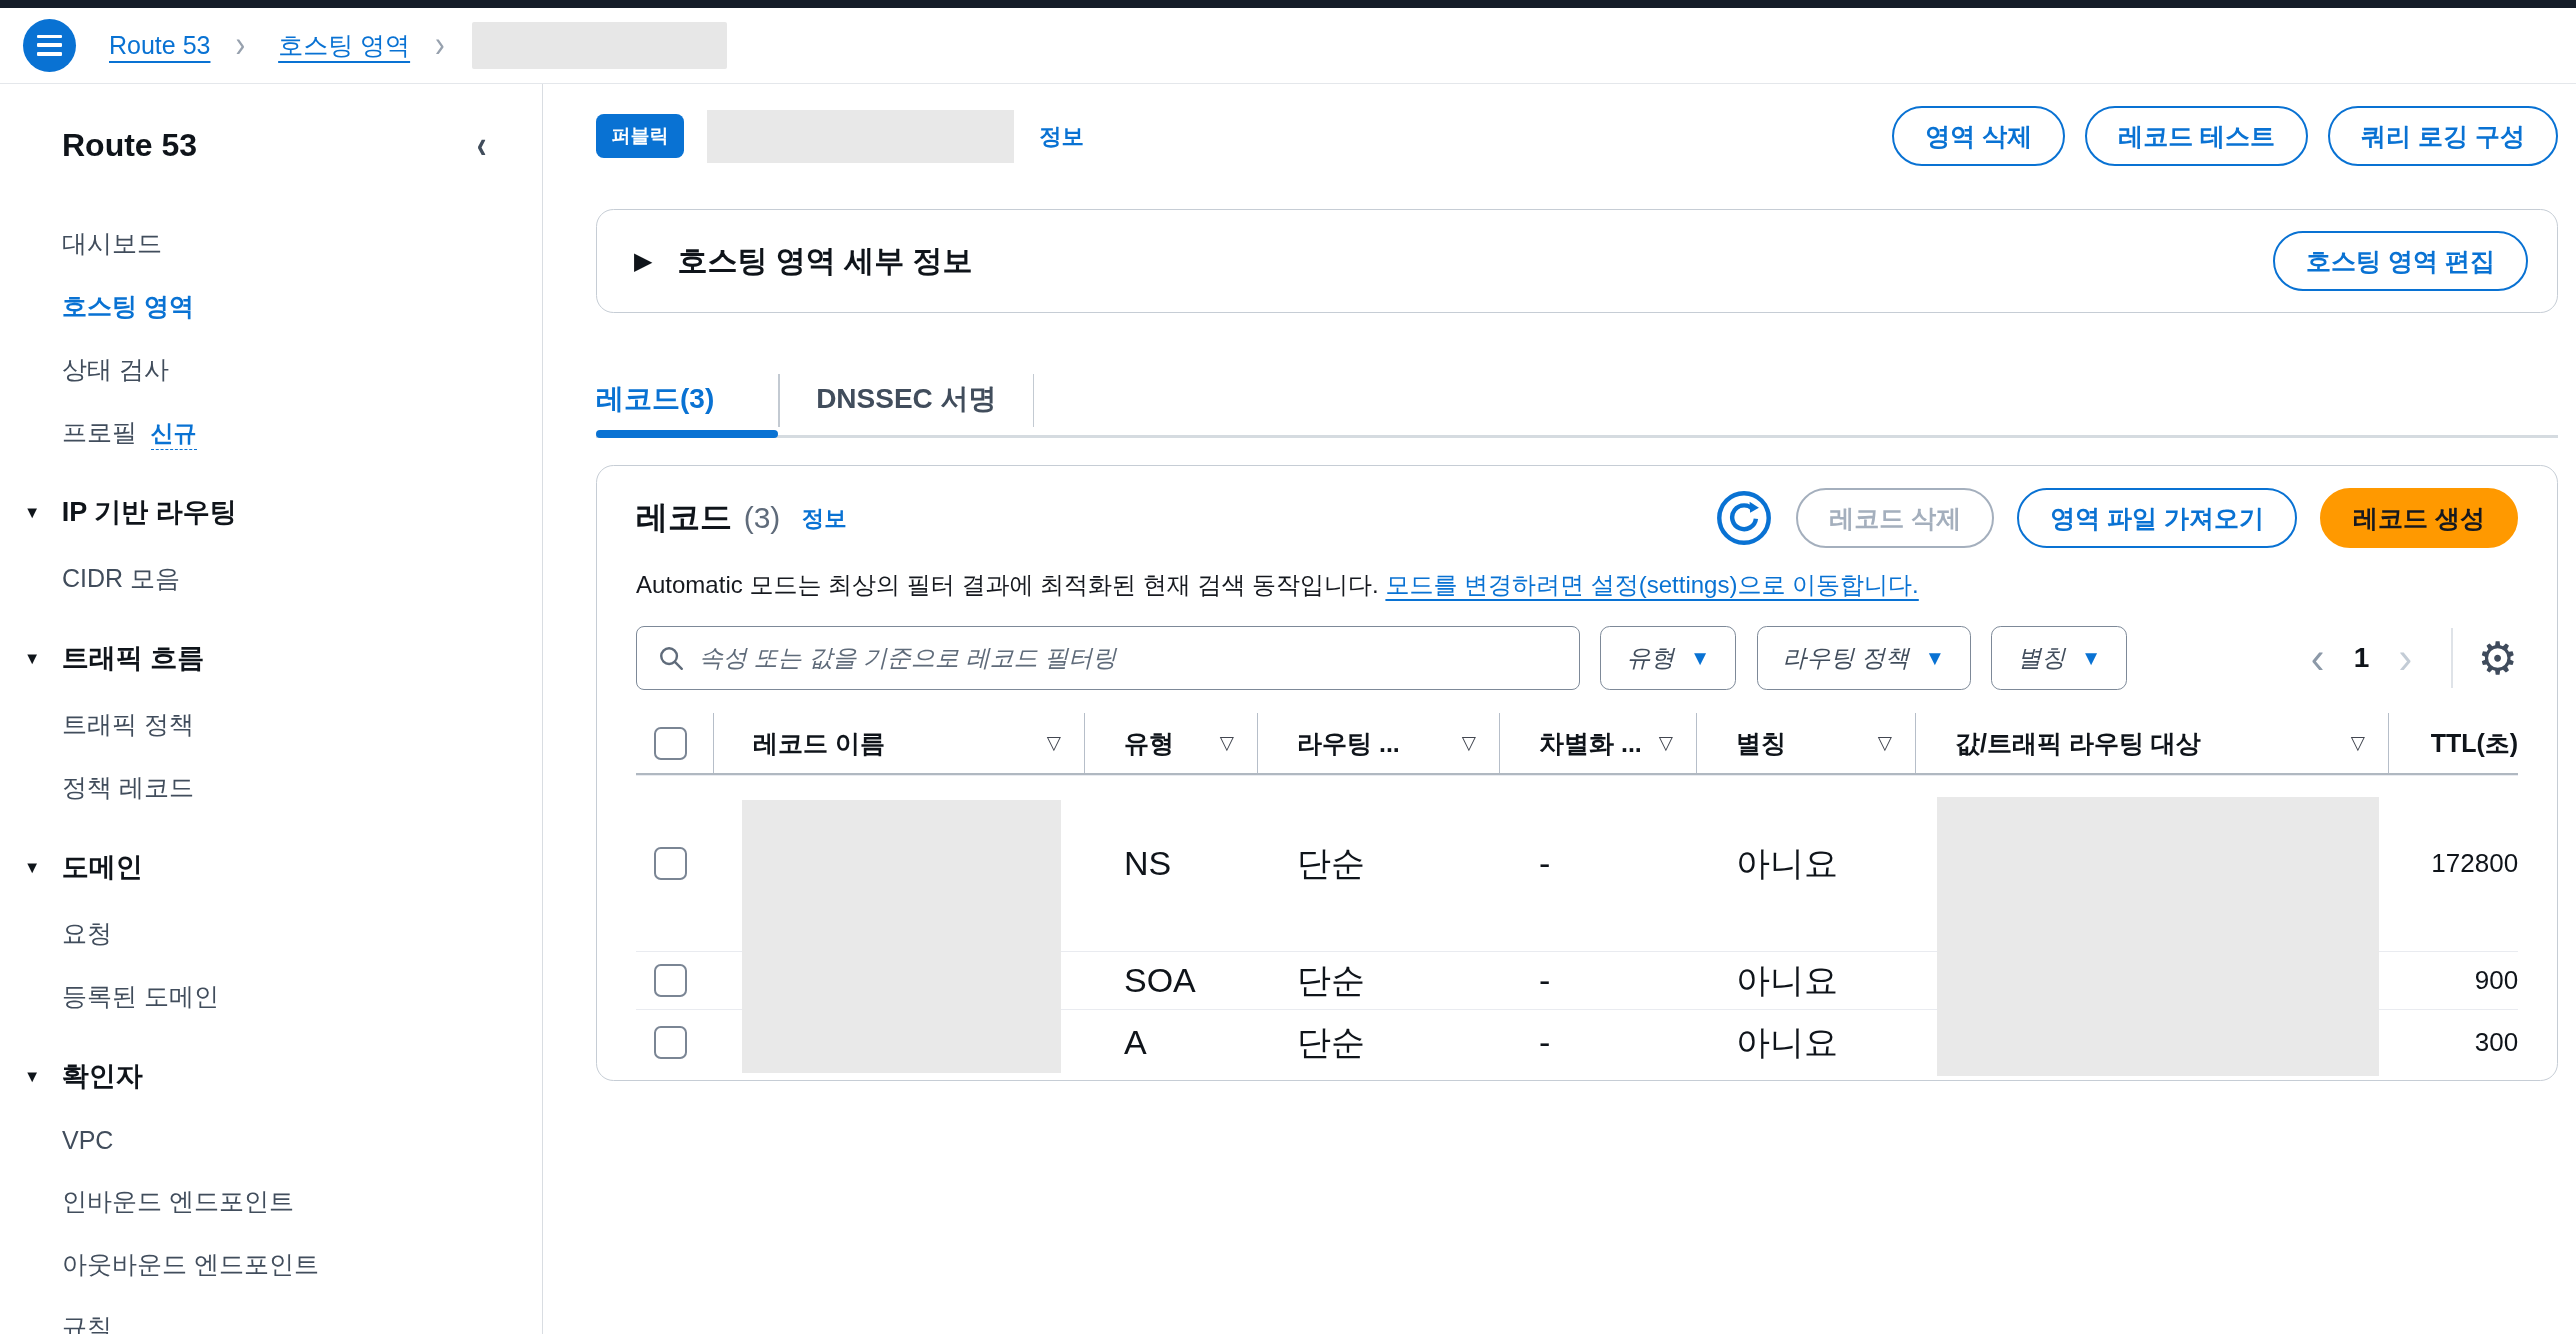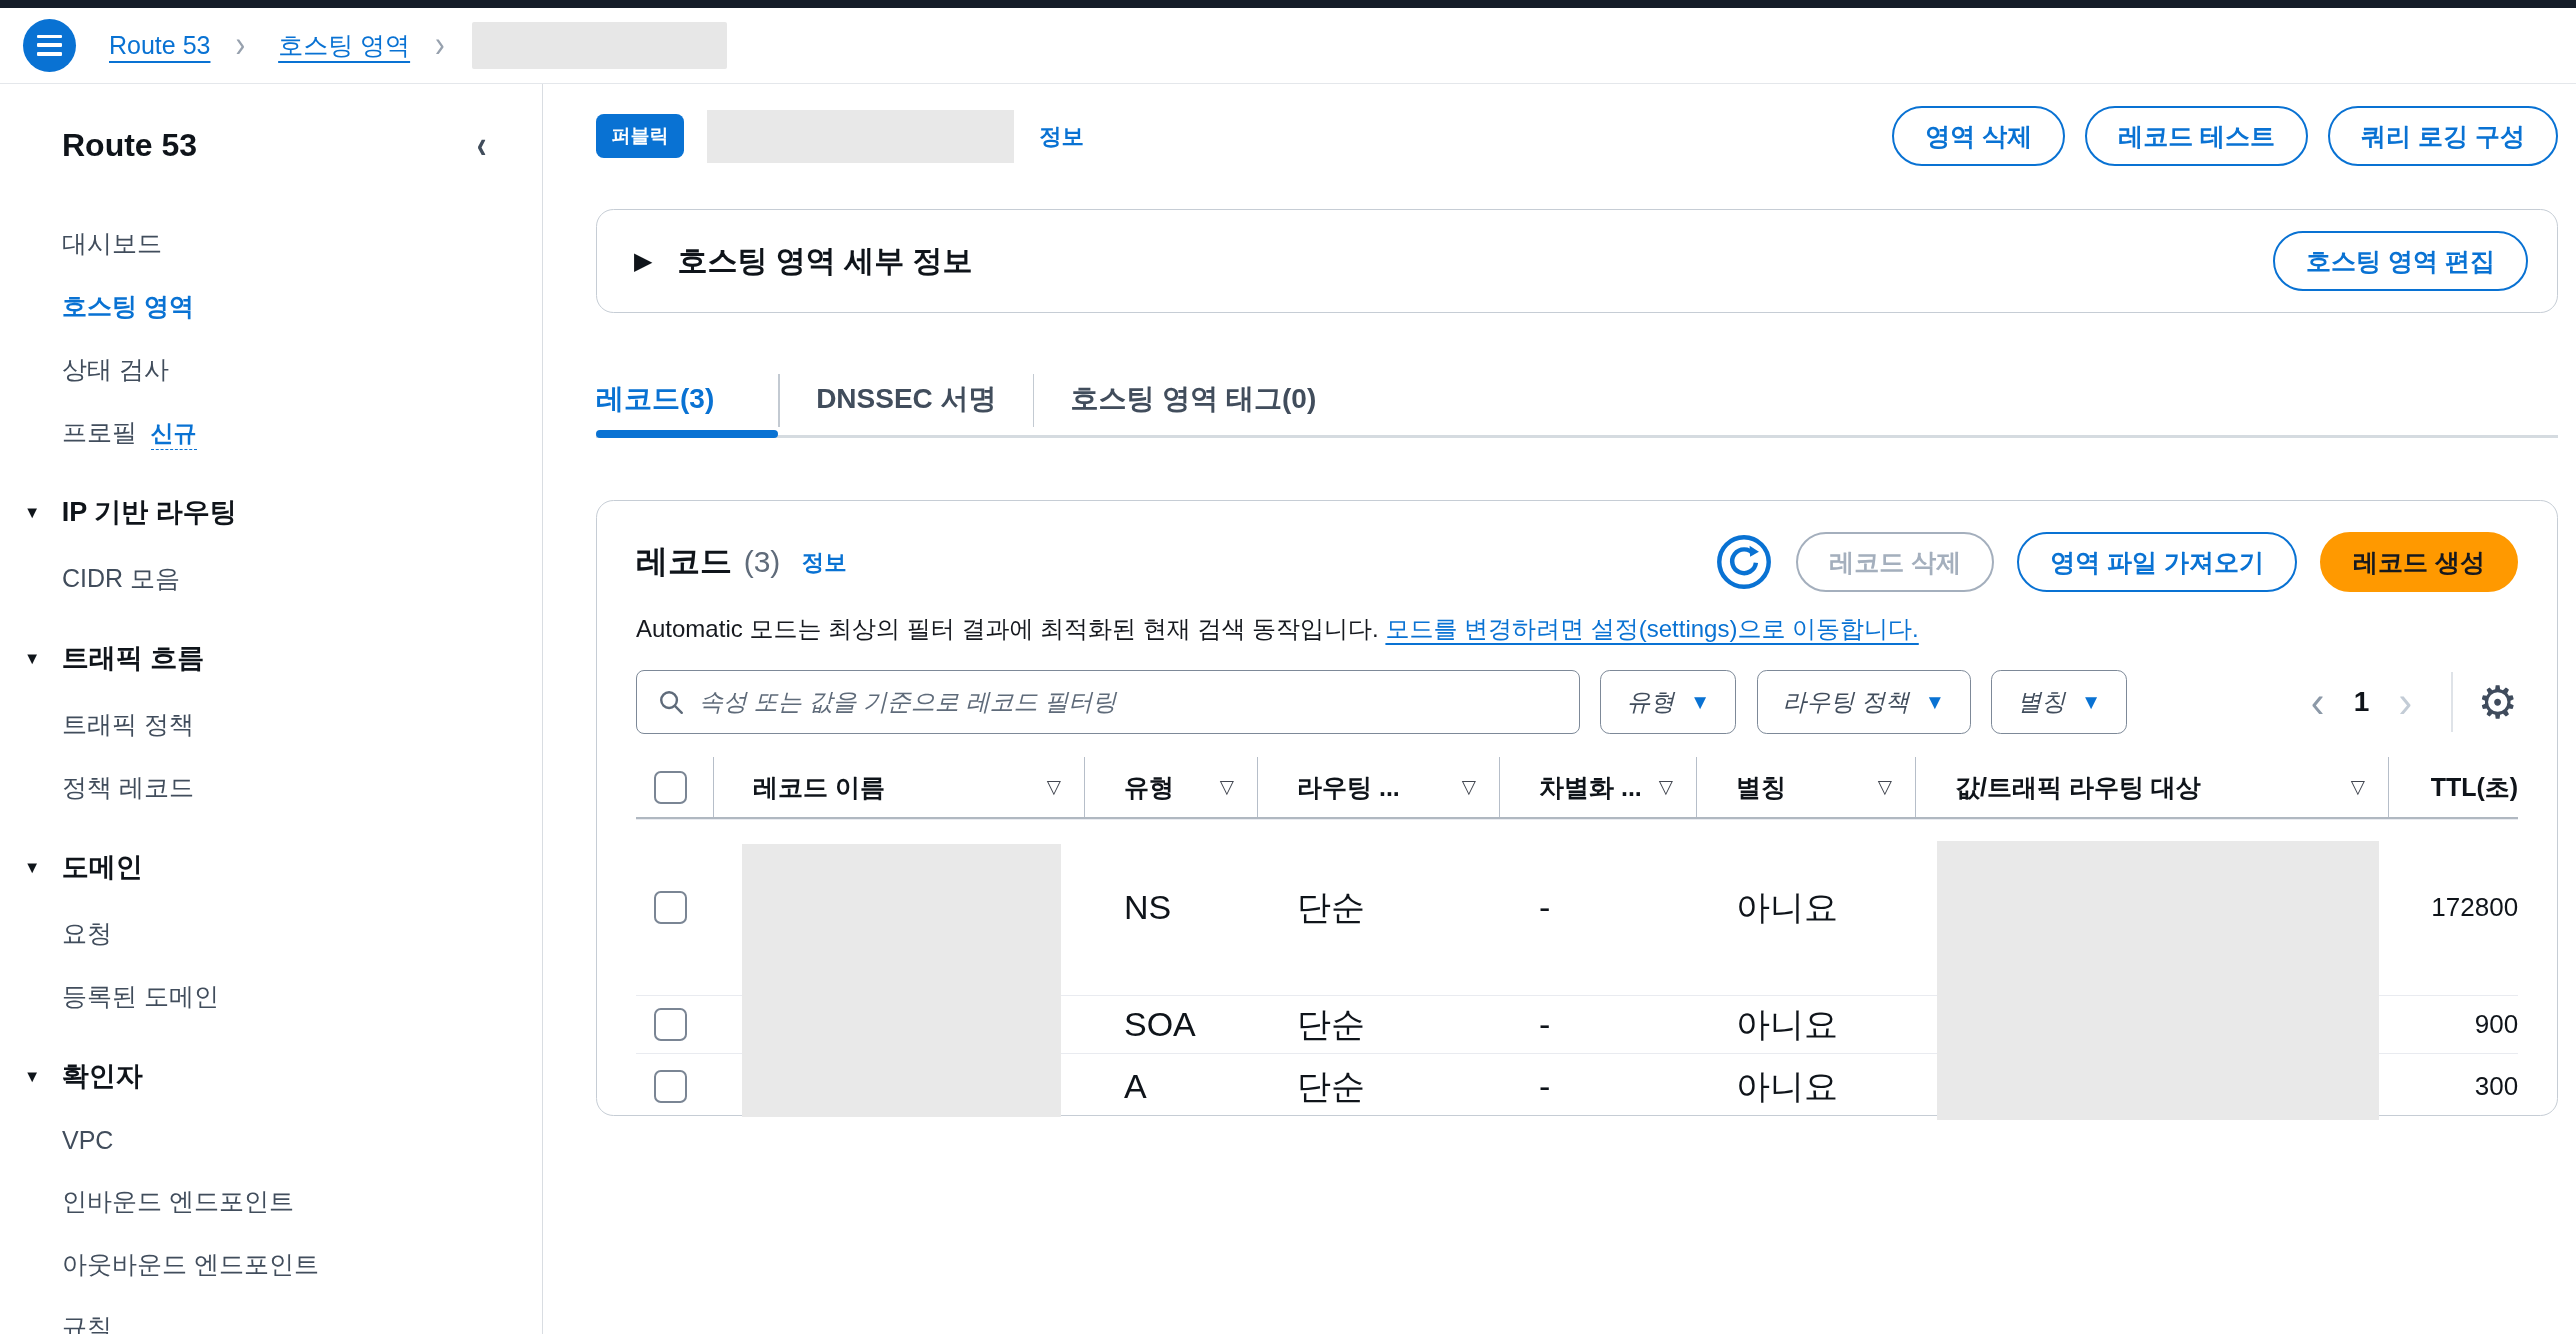--- a/index.html
+++ b/index.html
@@ -64,22 +64,22 @@
   .tab { position:relative; font-size:28px; font-weight:bold; color:#414d5c; padding:7.8px 36px 0;
     cursor:pointer; white-space:nowrap; }
   .tab:first-child { padding-left:0; padding-right:64px; }
   .tab.active { color:#0972d3; }
   .tab.active::after { content:""; position:absolute; left:0; bottom:0; width:100%; height:7.8px;
     background:#0972d3; border-radius:4.9px; z-index:2; }
   .tab-divider { width:1.9px; height:53px; background:#c3cad2; margin-top:1.9px; }
   .tab + .tab-divider ~ .tab { }
 
   
-  .records-card { position:absolute; left:596px; top:500px; width:1962px; height:616px;
-    border:1.9px solid #c6cdd5; border-radius:17.5px; background:#fff; padding:31px 39px 0; }
+  .records-card { position:absolute; left:596px; top:465px; width:1962px; height:616px;
+    border:1.9px solid #c6cdd5; border-radius:17.5px; background:#fff; padding:22px 39px 0; }
   .rec-head { display:flex; align-items:center; }
   .rec-title { font-size:32px; font-weight:bold; }
   .rec-count { font-size:30px; color:#5f6b7a; margin-left:11.7px; }
   .rec-info { color:#0972d3; font-size:22.4px; font-weight:600; margin-left:21.4px; cursor:pointer; }
   .rec-actions { margin-left:auto; display:flex; align-items:center; gap:23px; }
   .refresh-btn { width:58px; height:58px; display:flex; align-items:center; justify-content:center; cursor:pointer; }
   .rec-desc { font-size:24px; margin-top:21.4px; color:#16191f; }
   .rec-desc a { color:#0972d3; text-decoration:underline; text-underline-offset:5.8px;
     text-decoration-thickness:1.9px; cursor:pointer; }
 
@@ -194,21 +194,20 @@
   <span class="tri">▶</span>
   <span class="details-title">호스팅 영역 세부 정보</span>
   <button class="btn">호스팅 영역 편집</button>
 </div>
 
 <div class="tabs">
   <div class="tab active">레코드(3)</div>
   <div class="tab-divider"></div>
   <div class="tab">DNSSEC 서명</div>
   <div class="tab-divider"></div>
-  <div class="tab">호스팅 영역 태그(0)</div>
 </div>
 
 <div class="records-card">
   <div class="rec-head">
     <span class="rec-title">레코드</span>
     <span class="rec-count">(3)</span>
     <span class="rec-info">정보</span>
     <div class="rec-actions">
       <div class="refresh-btn">
         <svg width="56" height="56" viewBox="0 0 24 24">

